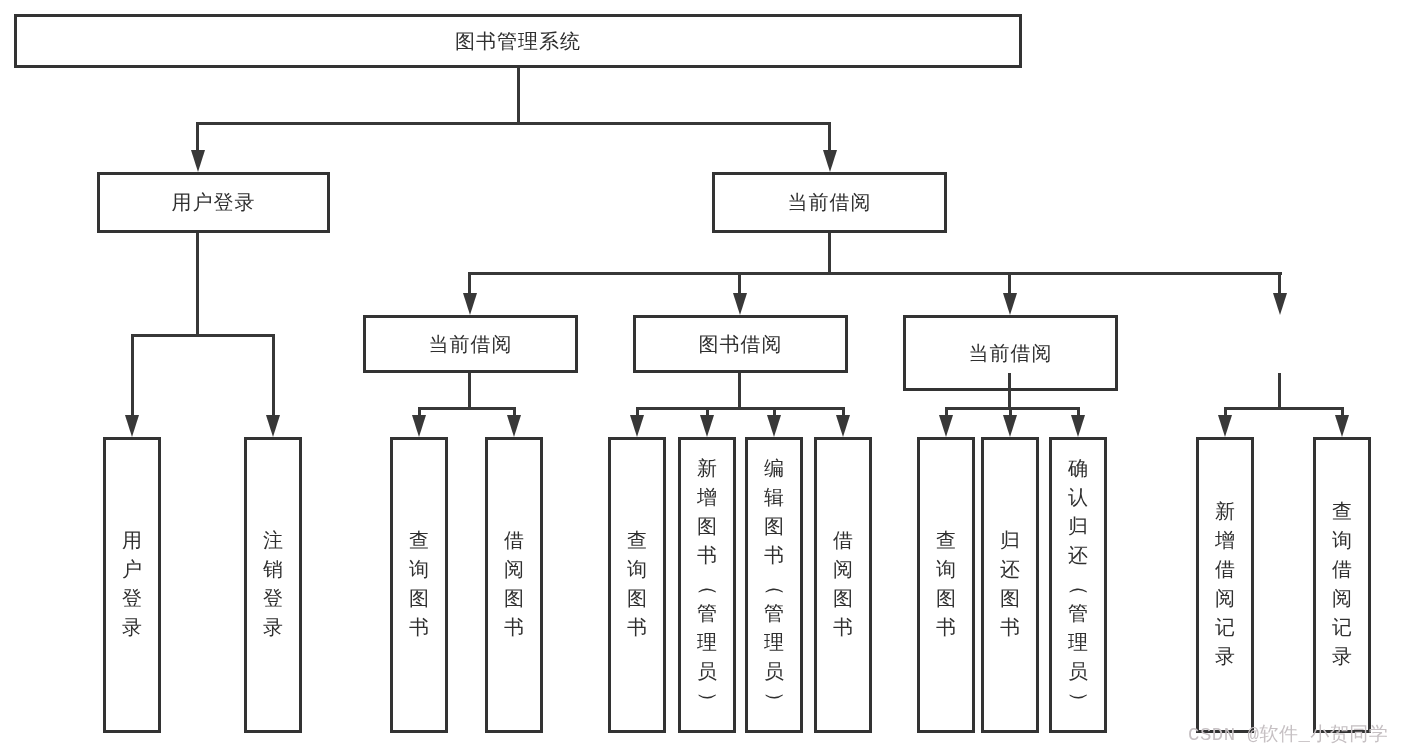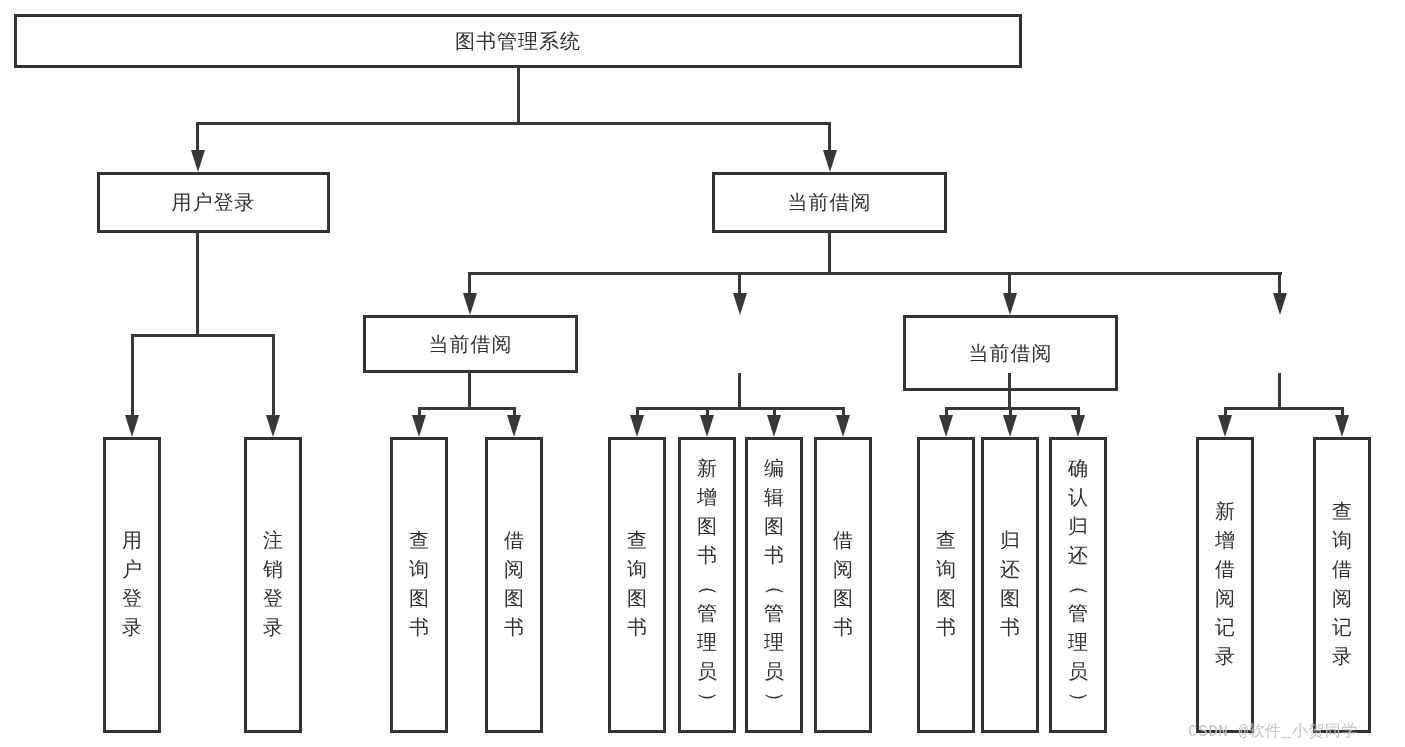--- a/index.html
+++ b/index.html
@@ -25,21 +25,21 @@
   .vchar{display:block; height:29px; line-height:29px; text-align:center;}
   .vchar.rot{transform:rotate(90deg);}
   .vline{position:absolute; width:3px; background:var(--line);}
   .hline{position:absolute; height:3px; background:var(--line);}
   .arrow{
     position:absolute; width:0; height:0;
     border-left:7px solid transparent; border-right:7px solid transparent;
     border-top:22px solid var(--line);
   }
   .watermark{
-    position:absolute; left:1188px; top:721px; font-size:16px;
+    position:absolute; left:1188px; top:721px; font-size:19px;
     color:var(--wm); letter-spacing:0.5px; white-space:nowrap;
   }
 </style>
 </head>
 <body>
 
 <div id="canvas">
 
   <div class="hbox" style="left:14px;top:14px;width:1008px;height:54px;">
     <span>图书管理系统</span>
@@ -73,20 +73,23 @@
   <div class="vline" style="left:738px;top:272px;height:23px;"></div>
   <div class="arrow" style="left:733px;top:293px;"></div>
   <div class="vline" style="left:1008px;top:272px;height:23px;"></div>
   <div class="arrow" style="left:1003px;top:293px;"></div>
   <div class="vline" style="left:1278px;top:272px;height:23px;"></div>
   <div class="arrow" style="left:1273px;top:293px;"></div>
 
   <div class="hbox" style="left:363px;top:315px;width:215px;height:58px;">
     <span>当前借阅</span>
   </div>
+  <div class="hbox" style="left:633px;top:315px;width:215px;height:58px;">
+    <span>图书借阅</span>
+  </div>
   <div class="hbox" style="left:903px;top:315px;width:215px;height:76px;">
     <span>当前借阅</span>
   </div>
 
   <div class="vline" style="left:468px;top:373px;height:37px;"></div>
   <div class="hline" style="left:418px;top:407px;width:97px;"></div>
   <div class="vline" style="left:418px;top:407px;height:12px;"></div>
   <div class="arrow" style="left:412px;top:415px;"></div>
   <div class="vline" style="left:513px;top:407px;height:12px;"></div>
   <div class="arrow" style="left:507px;top:415px;"></div>

